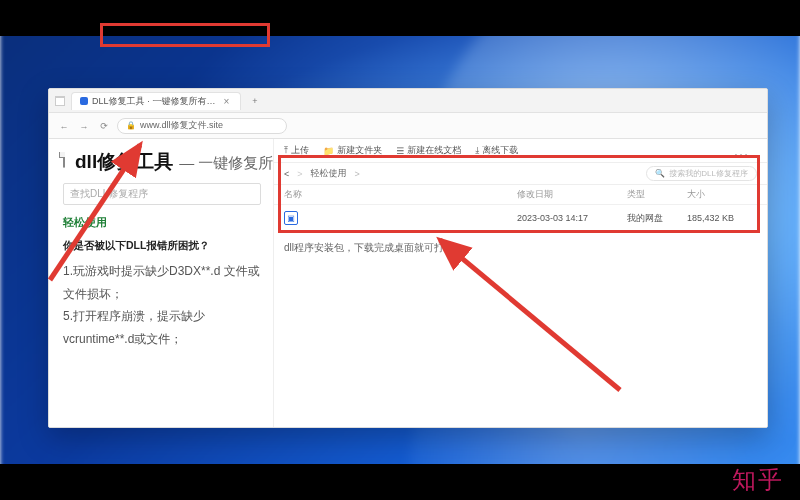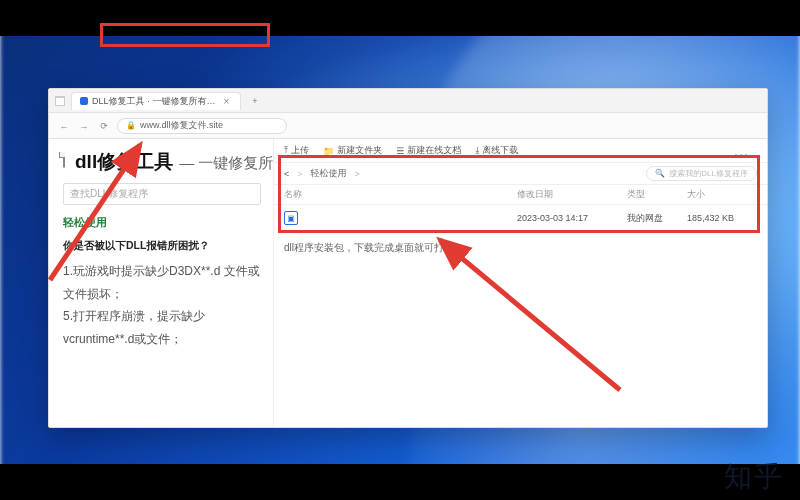--- a/index.html
+++ b/index.html
@@ -26,21 +26,21 @@
   .wallpaper::after {
     width: 420px; height: 420px; right: -30px; bottom: -180px;
     background: radial-gradient(circle at 40% 40%, rgba(255,255,255,.25), rgba(80,160,255,.1) 50%, transparent 72%);
     filter: blur(6px);
   }
 
   
   .bar { position: absolute; left: 0; right: 0; height: 36px; background: #000; }
   .bar.top { top: 0; }
   .bar.bottom { bottom: 0; }
-  .watermark { position: absolute; right: 16px; bottom: 4px; color: #0f172a; font-size: 28px; letter-spacing: 2px; }
+  .watermark { position: absolute; right: 16px; bottom: 4px; color: #be185d; font-size: 24px; letter-spacing: 2px; }
 
   
   .browser {
     position: absolute; left: 48px; top: 88px; width: 720px; height: 340px;
     background: #fff; border: 1px solid #dcdcdc; border-radius: 2px;
     box-shadow: 0 10px 30px rgba(0,0,0,.25);
     overflow: hidden;
   }
   .tabbar {
     height: 24px; background: #f3f3f3; border-bottom: 1px solid #e2e2e2;

